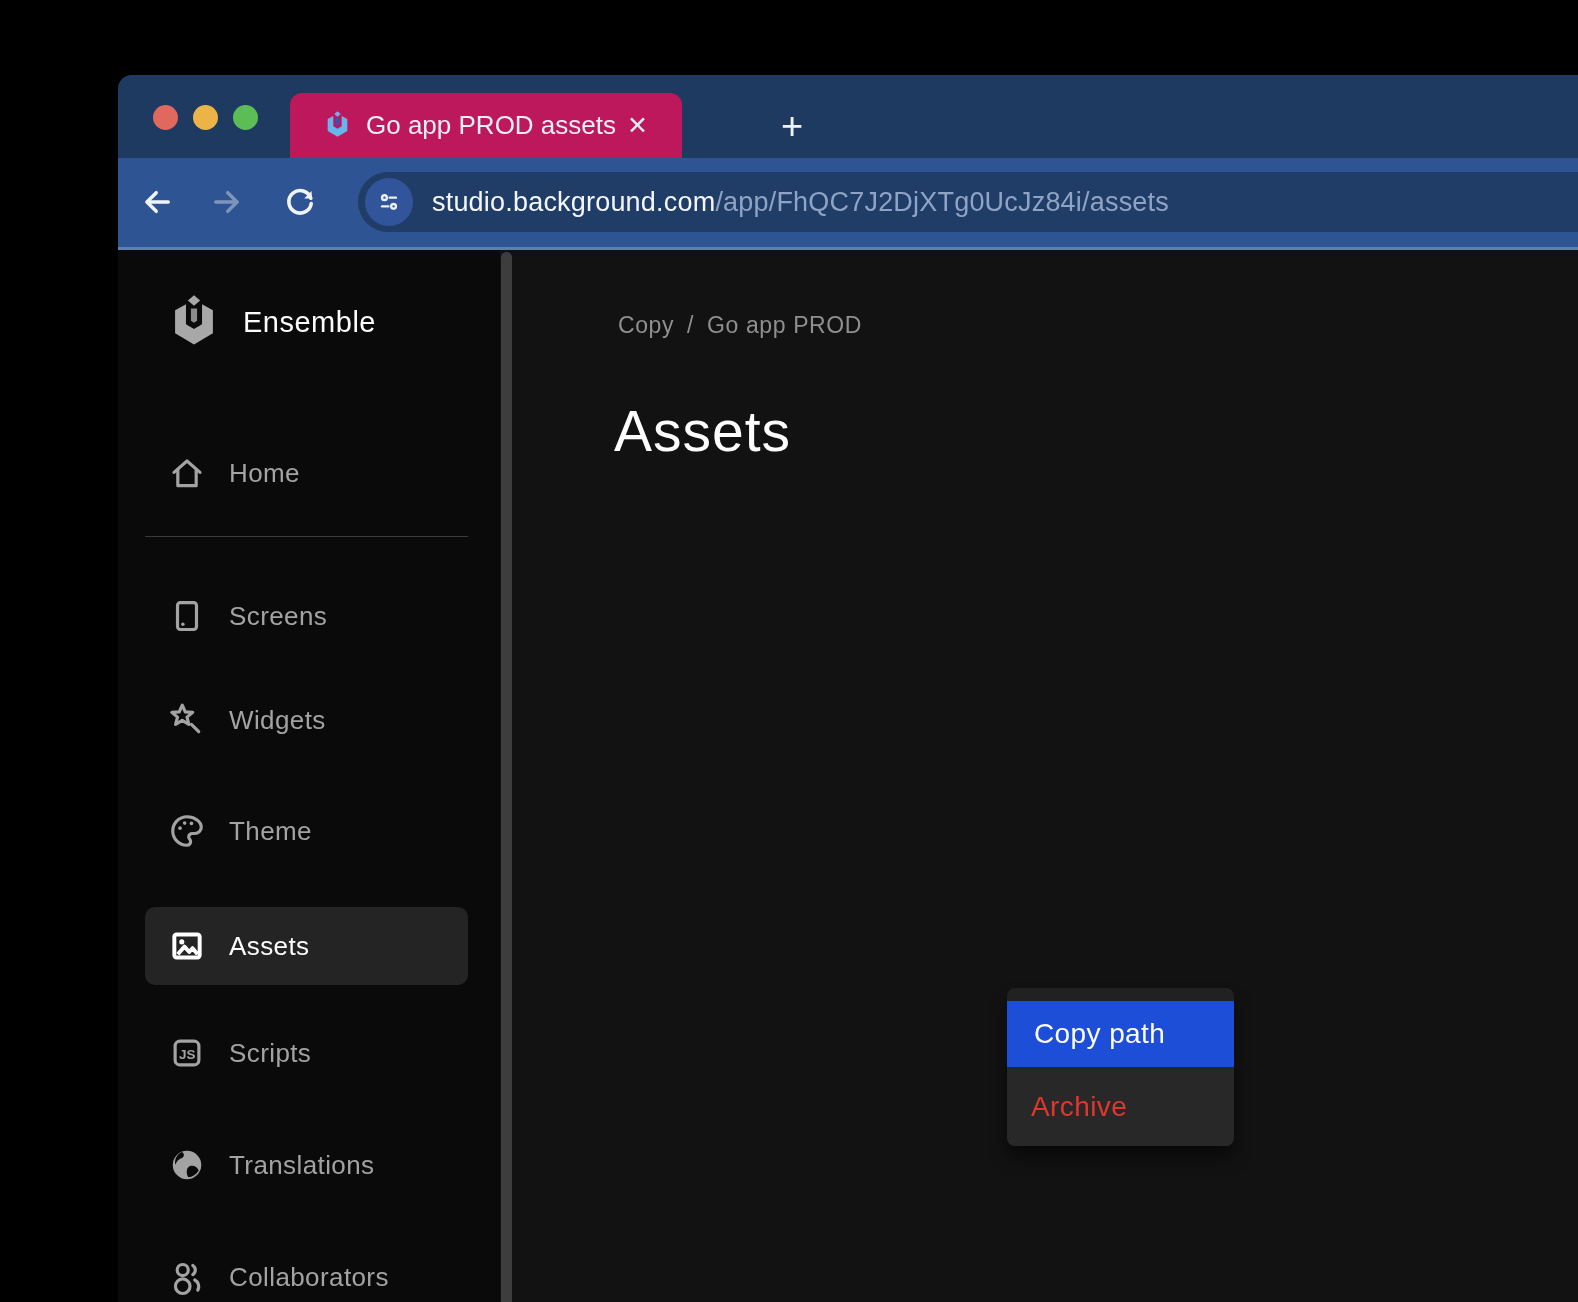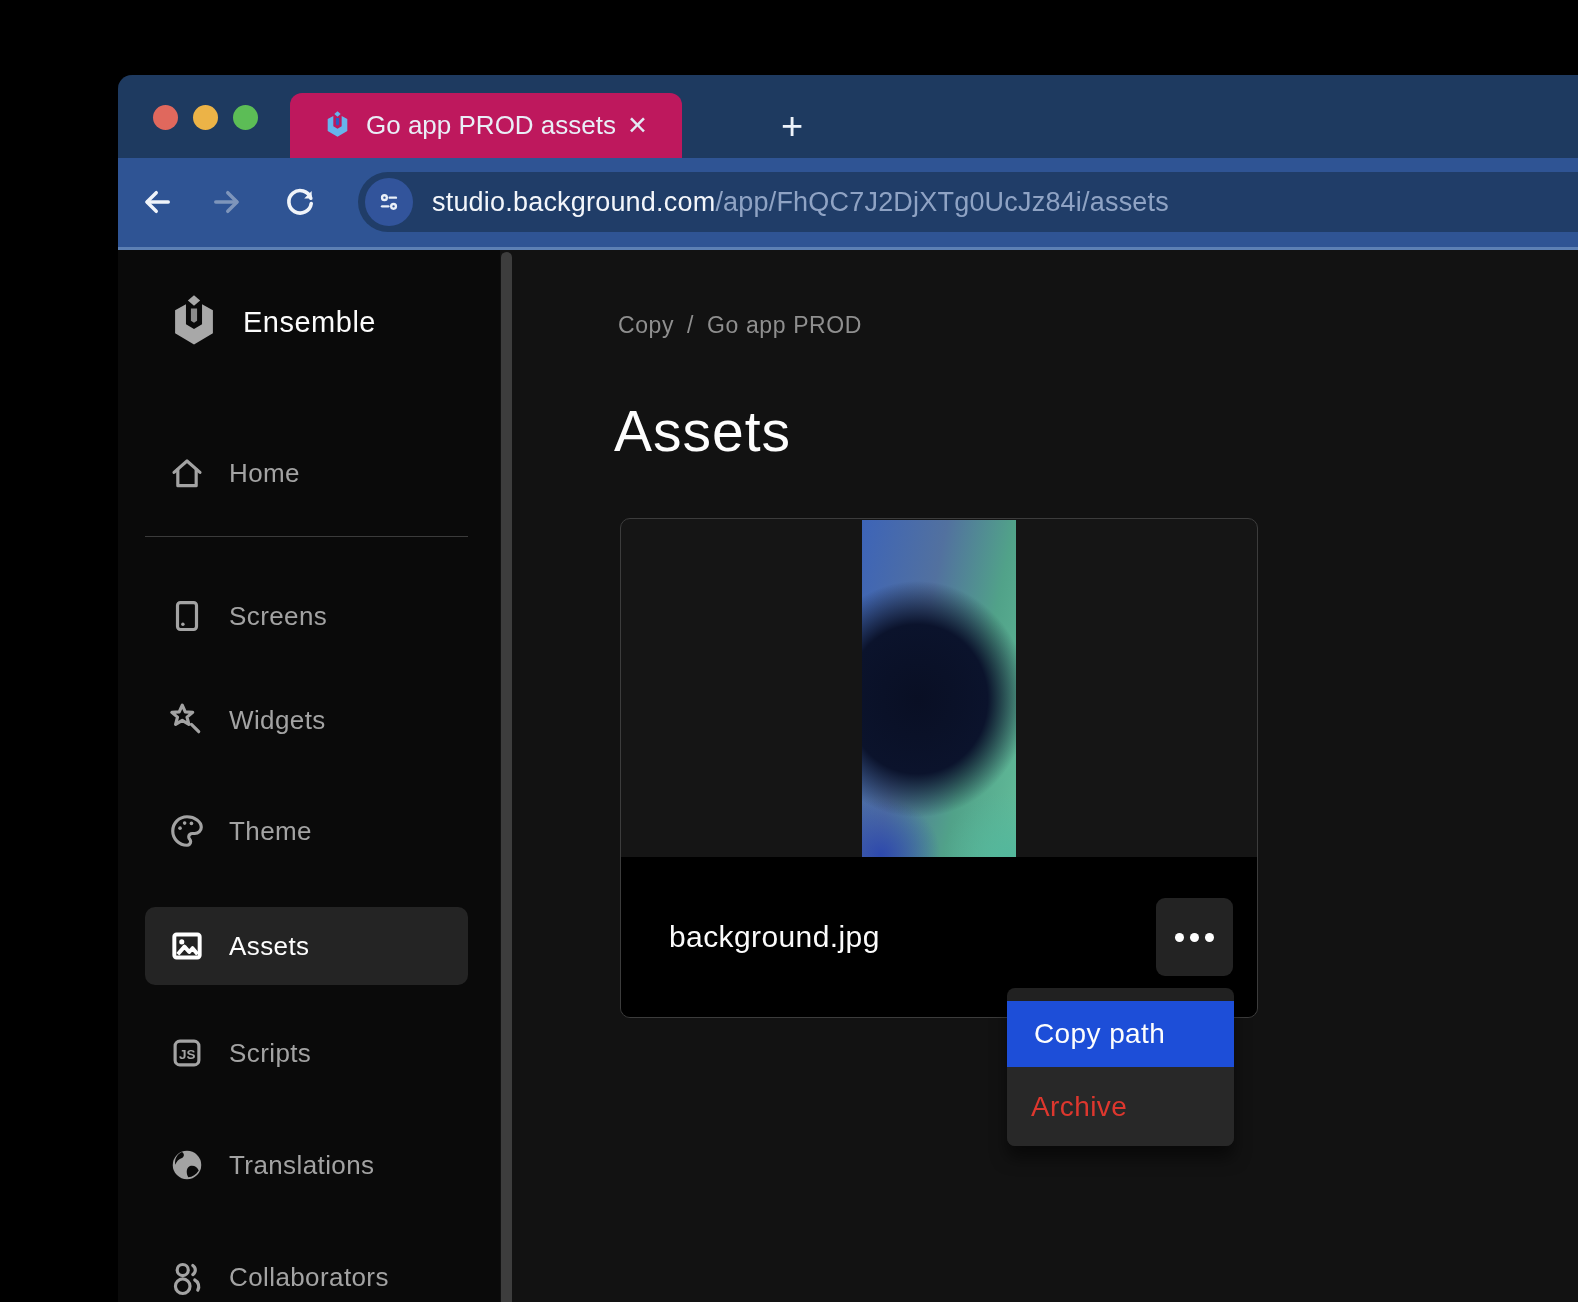--- a/index.html
+++ b/index.html
@@ -262,31 +262,20 @@
     <div class="side-scrollbar"></div>
 
     <main class="content">
       <div class="breadcrumb">
         <span class="crumb">Copy</span>
         <span>/</span>
         <span class="crumb">Go app PROD</span>
       </div>
       <h1 class="page-title">Assets</h1>
 
-      <div class="asset-card">
-        <div class="thumb"></div>
-        <div class="caption">
-          <span class="filename">background.jpg</span>
-          <span class="more-btn">
-            <i></i>
-              <i></i>
-              <i></i>
-          </span>
-        </div>
-      </div>
 
       <div class="ctx-menu">
         <div class="ctx-item ctx-copy">Copy path</div>
         <div class="ctx-item ctx-archive">Archive</div>
       </div>
     </main>
   </div>
 </div>
 
 </body></html>

